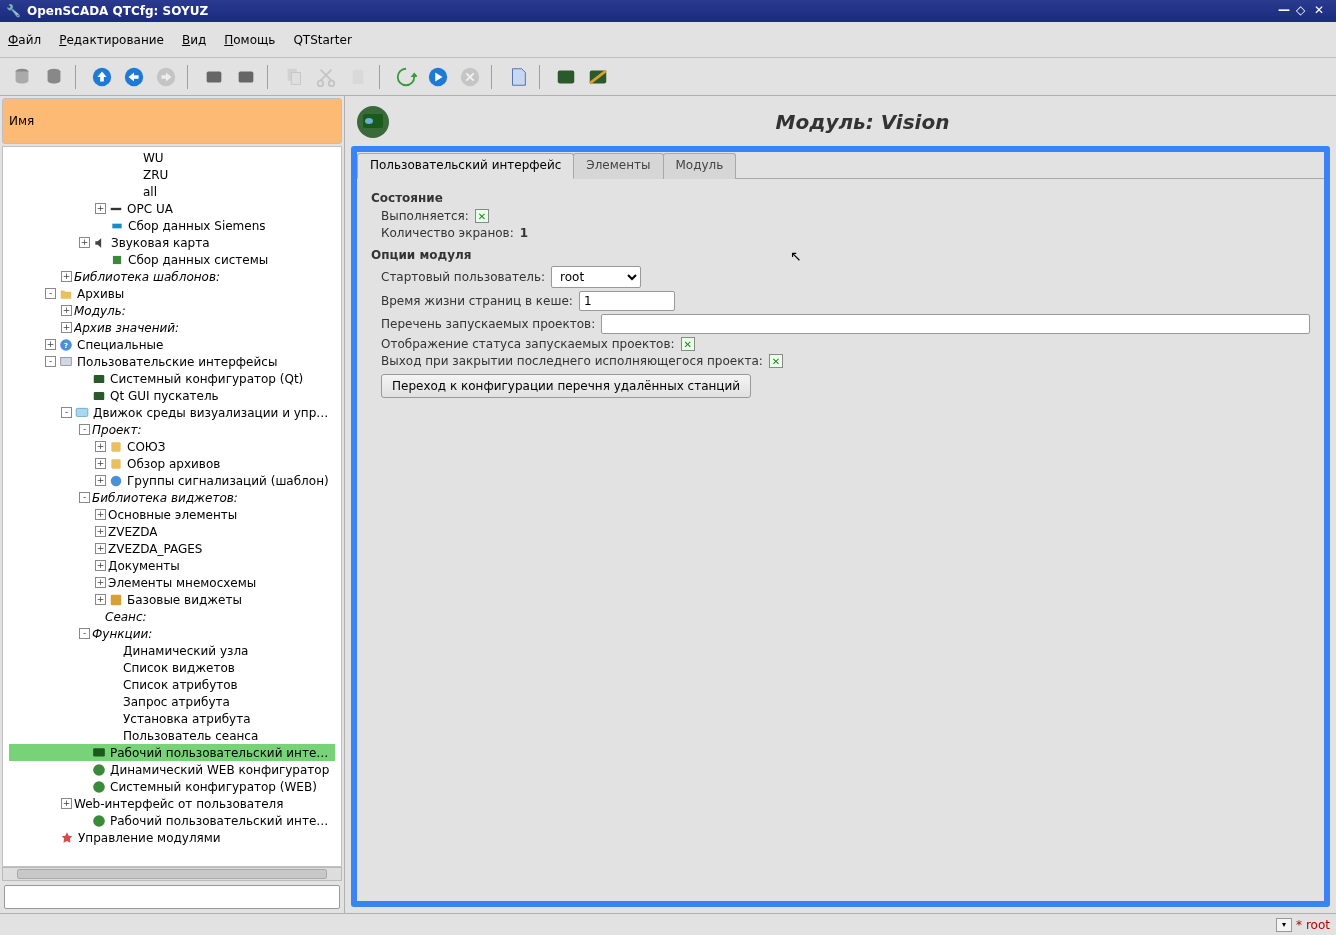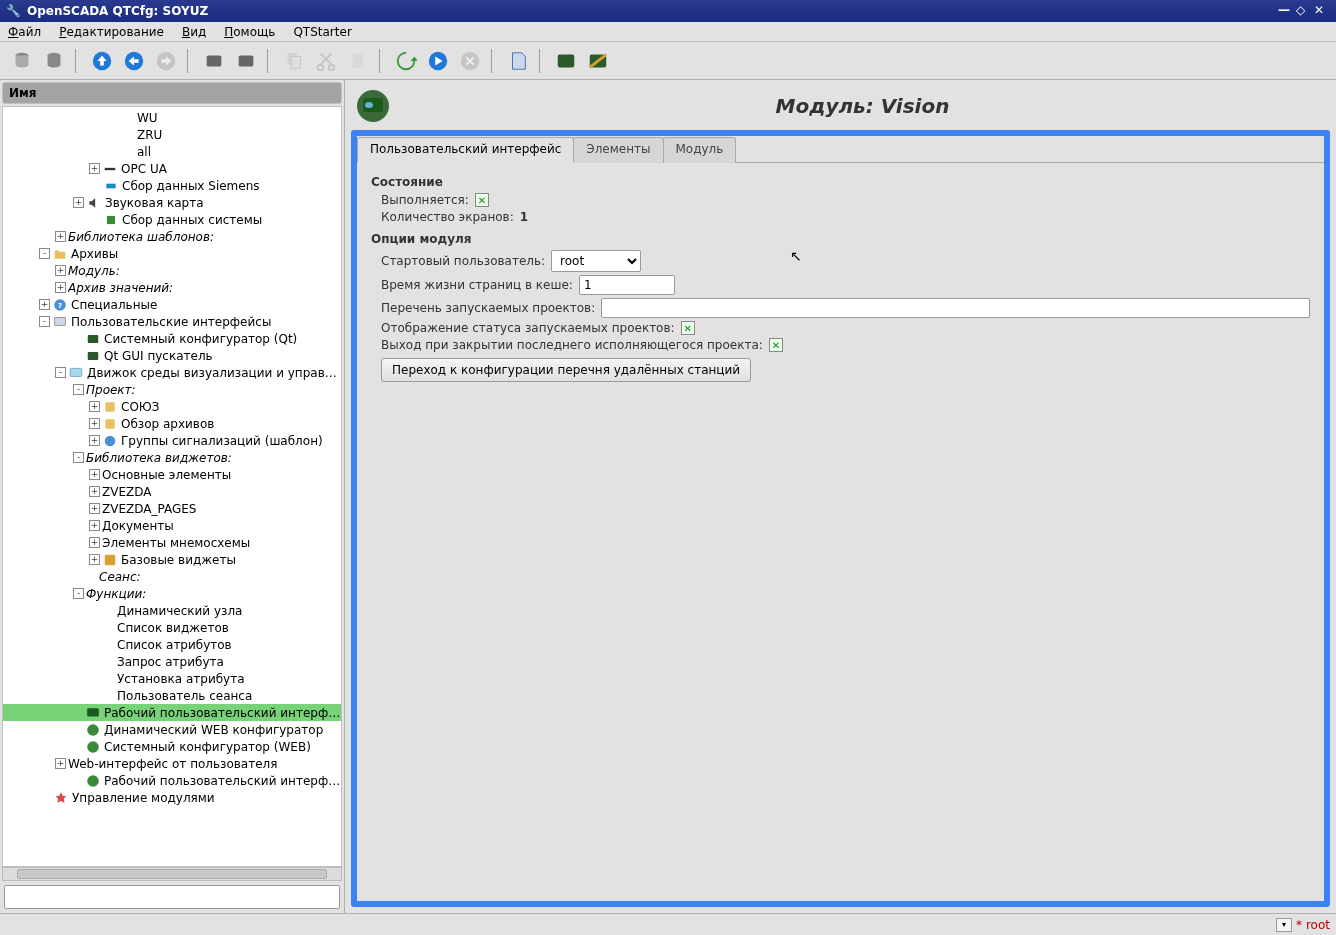--- a/index.html
+++ b/index.html
@@ -1,30 +1,30 @@
 <!DOCTYPE html>
 <html><head>
 <meta charset="utf-8">
 <style>
 * { box-sizing: border-box; margin: 0; padding: 0; font-family: "DejaVu Sans", Arial, sans-serif; font-size: 12px; }
 body { background: #e0e0e0; width: 1336px; height: 935px; overflow: hidden; display: flex; flex-direction: column; }
 .titlebar { background: linear-gradient(#2a3b8f, #1a2a7f); color: #fff; height: 22px; display: flex; align-items: center; padding: 0 6px; font-weight: bold; }
 .titlebar .spacer { flex: 1; }
 .titlebar .winbtn { width: 16px; height: 16px; margin-left: 2px; color: #fff; }
-.menubar { background: #e2e2e2; height: 20px; display: flex; align-items: center; padding: 0 8px; gap: 18px; border-bottom: 1px solid #c0c0c0; }
+.menubar { background: #e2e2e2; height: 36px; display: flex; align-items: center; padding: 0 8px; gap: 18px; border-bottom: 1px solid #c0c0c0; }
 .menubar span { cursor: default; }
 .menubar span u { text-decoration: underline; }
 .toolbar { background: #e2e2e2; height: 38px; display: flex; align-items: center; padding: 0 8px; gap: 4px; border-bottom: 1px solid #b0b0b0; }
 .tbtn { width: 28px; height: 28px; display: flex; align-items: center; justify-content: center; border-radius: 3px; }
 .tbtn svg { width: 22px; height: 22px; }
 .tsep { width: 6px; height: 24px; border-left: 1px solid #a0a0a0; margin: 0 3px; }
 .main { flex: 1; display: flex; background: #e2e2e2; overflow: hidden; }
 .sidebar { width: 345px; display: flex; flex-direction: column; border-right: 1px solid #b0b0b0; }
-.sidehead { background: #a3a3a3; border: 1px solid #c0c0c0; padding: 3px 6px; margin: 2px; border-radius: 3px; font-weight: bold; }
-.tree { flex: 1; background: #fff; margin: 0 2px; border: 1px solid #c0c0c0; overflow-y: auto; overflow-x: hidden; padding: 2px 0; font-size: 12px; }
+.sidehead { background: #fdba74; border: 1px solid #c0c0c0; padding: 15px 6px; margin: 2px; border-radius: 3px; }
+.tree { flex: 1; background: #fff; margin: 0 2px; border: 1px solid #c0c0c0; overflow-y: auto; overflow-x: hidden; padding: 2px 6px; font-size: 12px; }
 .tree-row { display: flex; align-items: center; height: 17px; white-space: nowrap; cursor: default; }
 .tree-row.selected { background: #78d278; color: #000; }
 .tree-row .exp { width: 11px; height: 11px; border: 1px solid #888; background: #fff; margin-right: 2px; display: inline-flex; align-items: center; justify-content: center; font-size: 9px; line-height: 1; color: #444; flex-shrink: 0; }
 .tree-row .noexp { width: 14px; display: inline-block; flex-shrink: 0; }
 .tree-row .ticon { width: 16px; height: 16px; margin-right: 3px; flex-shrink: 0; display: inline-flex; align-items: center; justify-content: center; }
 .tree-row .tlabel { overflow: hidden; text-overflow: ellipsis; }
 .italic { font-style: italic; }
 .searchbox { margin: 4px; }
 .searchbox input { width: 100%; height: 24px; border: 1px solid #aaa; border-radius: 3px; padding: 0 6px; background: #fff; }
 .hscroll { height: 14px; background: #ddd; border: 1px solid #bbb; margin: 0 2px; position: relative; }

